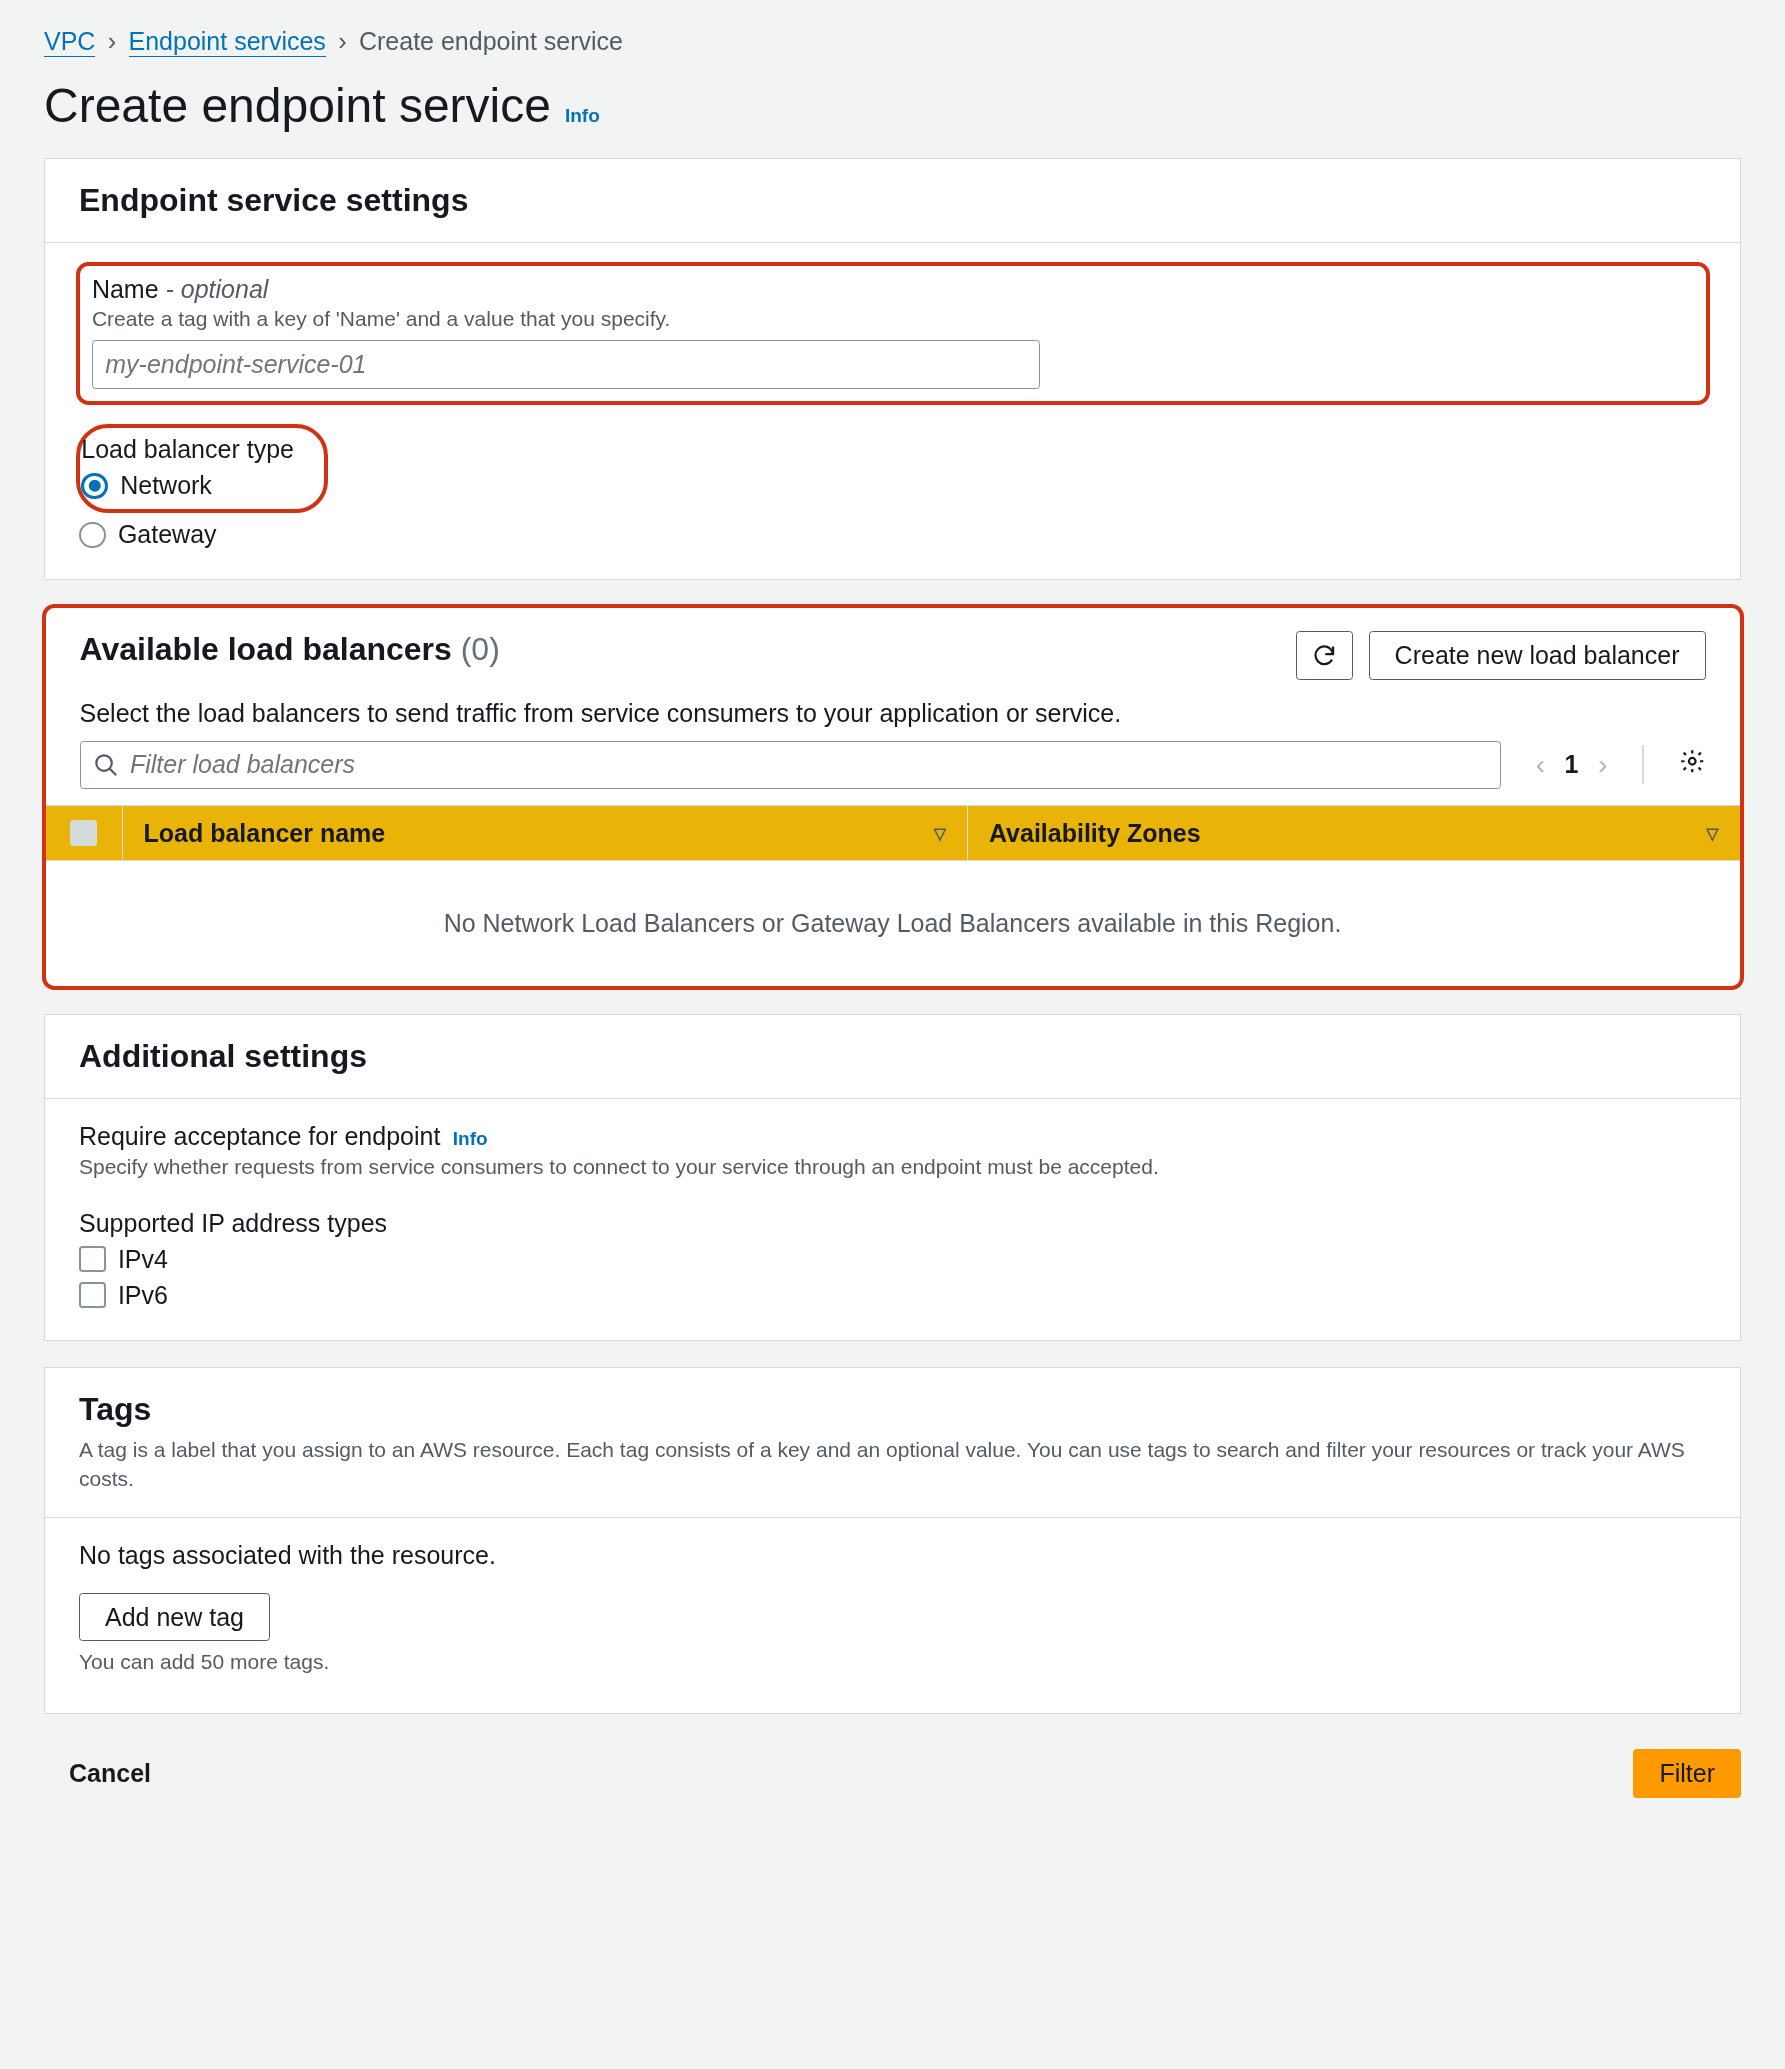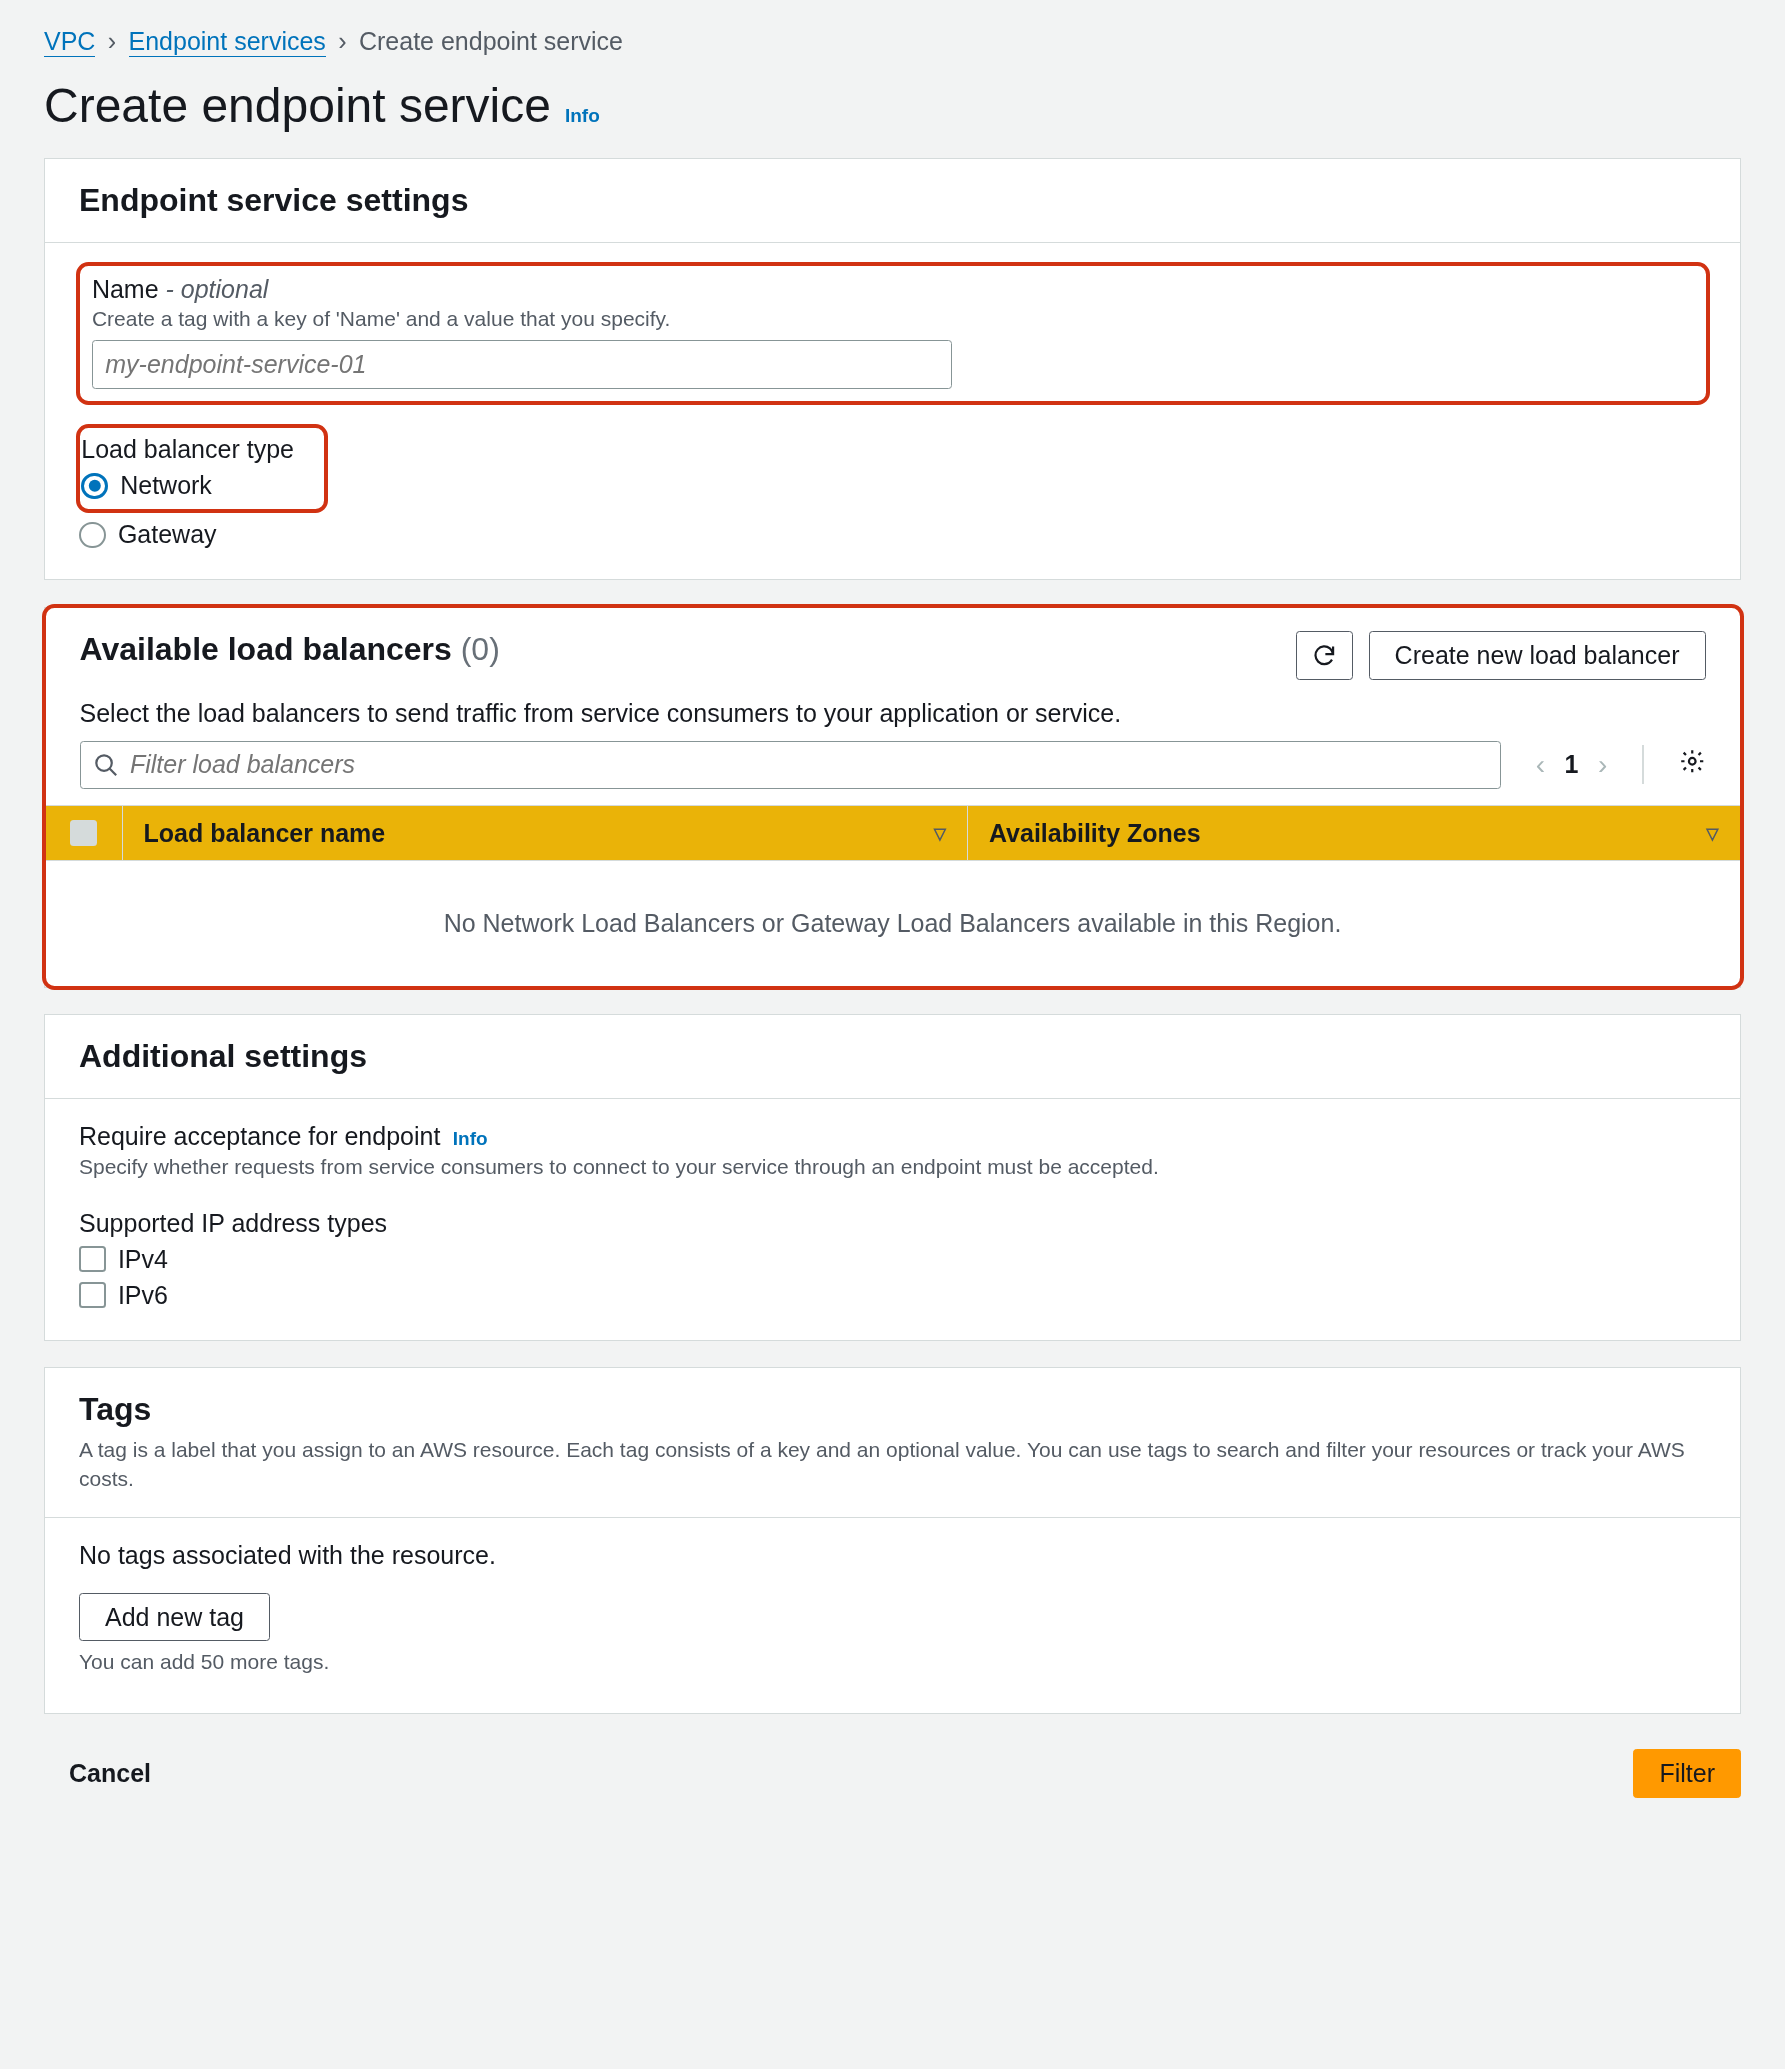--- a/index.html
+++ b/index.html
@@ -26,30 +26,30 @@
   
   .panel { background: #fff; border: 0.9px solid #d5dbdb; margin-bottom: 26.5px; }
   .panel-header { padding: 23px 34px; border-bottom: 0.9px solid #d5dbdb; }
   .panel-header h2 { font-size: 32px; font-weight: 700; }
   .panel-header .subtext { font-size: 21px; color: #545b64; margin-top: 7px; line-height: 1.4; }
   .panel-body { padding: 23px 34px 30px 34px; }
 
   
   .hl { border: 4.4px solid #d13212; border-radius: 12.4px; position: relative; }
   .hl-name { padding: 8.8px 12.4px 12.4px 12.4px; margin: -3.5px -3.5px 7px -3.5px; }
-  .hl-lbtype { display: inline-block; padding: 7px 30px 8.8px 1.8px; margin-left: -3.5px; }
+  .hl-lbtype { display: inline-block; padding: 7px 30px 8.8px 1.8px; margin-left: -3.5px; border-radius: 32px; }
   .hl-lb-panel { margin: -3.5px -3.5px -3.5px -3.5px; padding: 0; }
   .hl-accept { display: inline-block; padding: 7px 71px 8.8px 3.5px; margin-left: -3.5px; margin-top: -10.6px; }
 
   
   .field-label { font-size: 25px; font-weight: 400; color: #16191f; margin-bottom: 3.5px; }
   .field-label .optional { font-style: italic; color: #545b64; }
   .field-desc { font-size: 21px; color: #545b64; margin-bottom: 8.8px; }
   input[type=text].txt {
-    width: 860px; max-width: 100%;
+    width: 948px; max-width: 100%;
     padding: 8.8px 12.4px; font-size: 25px;
     border: 1.8px solid #879596; border-radius: 3.5px;
     font-style: italic; color: #8b5cf6;
   }
 
   
   .radio-row, .check-row { display: flex; align-items: center; gap: 12.4px; font-size: 25px; margin-top: 7px; }
   .radio {
     width: 26.5px; height: 26.5px; border-radius: 50%; position: relative; flex-shrink: 0;
   }

